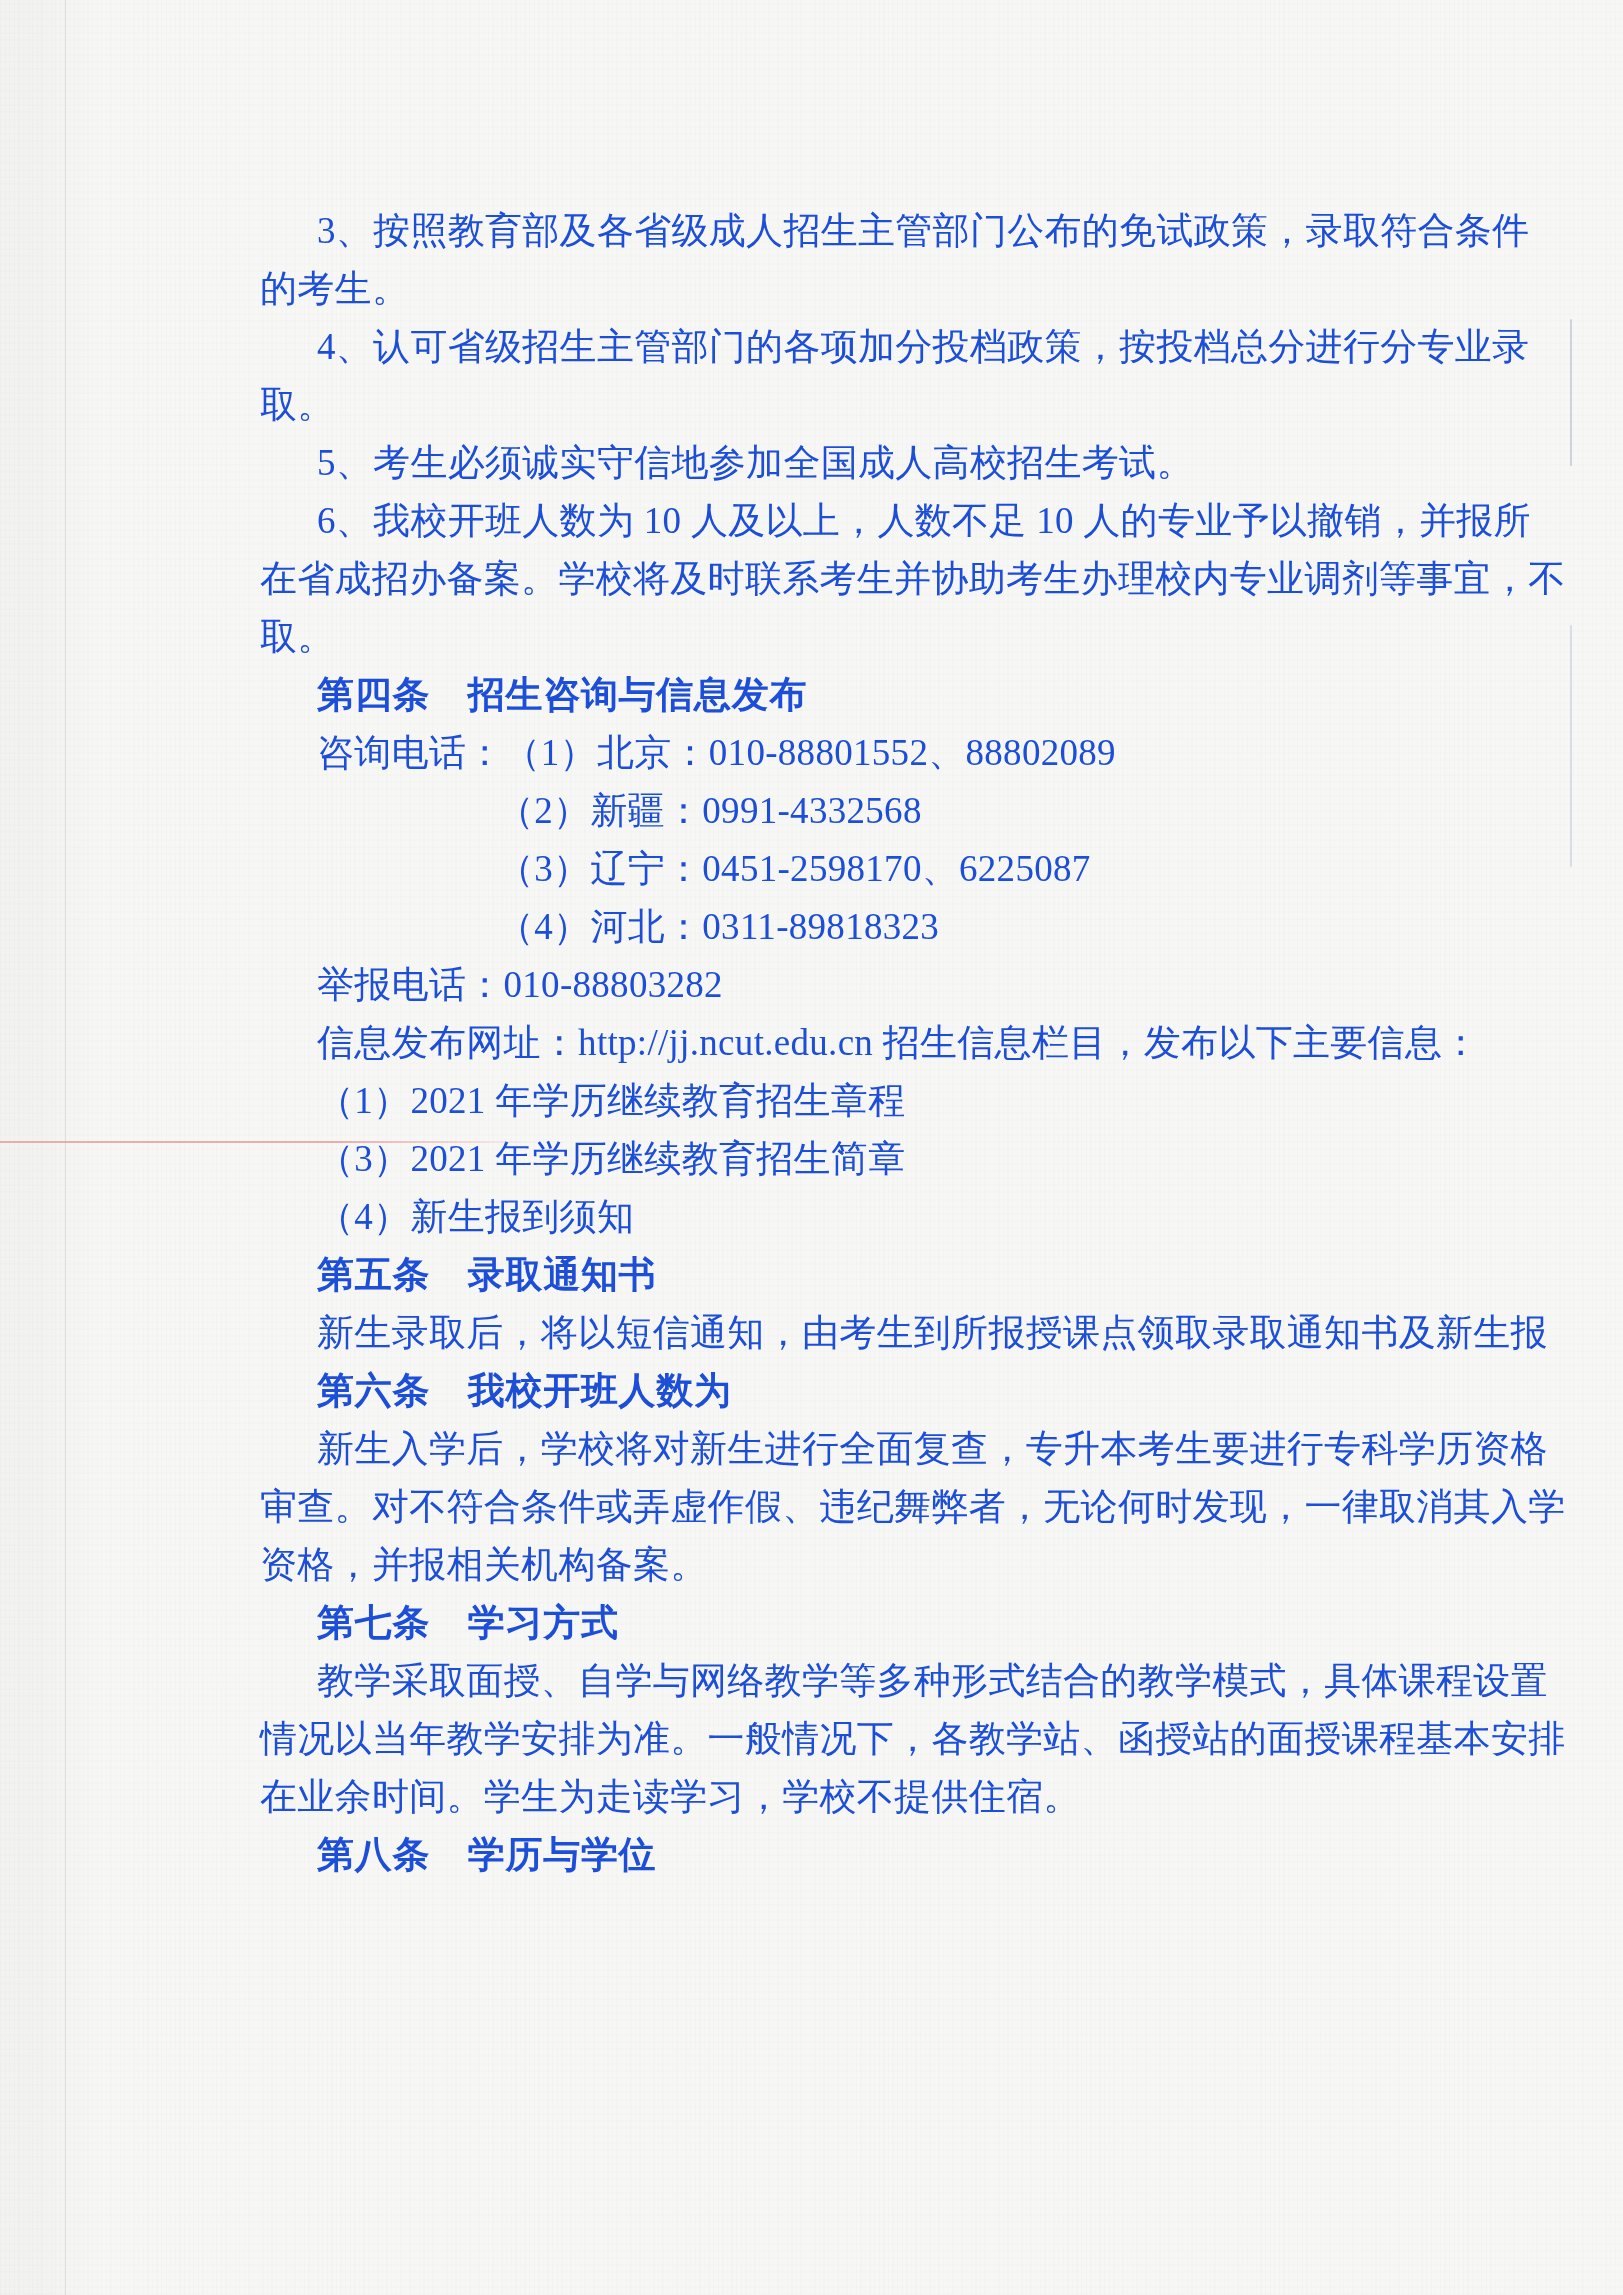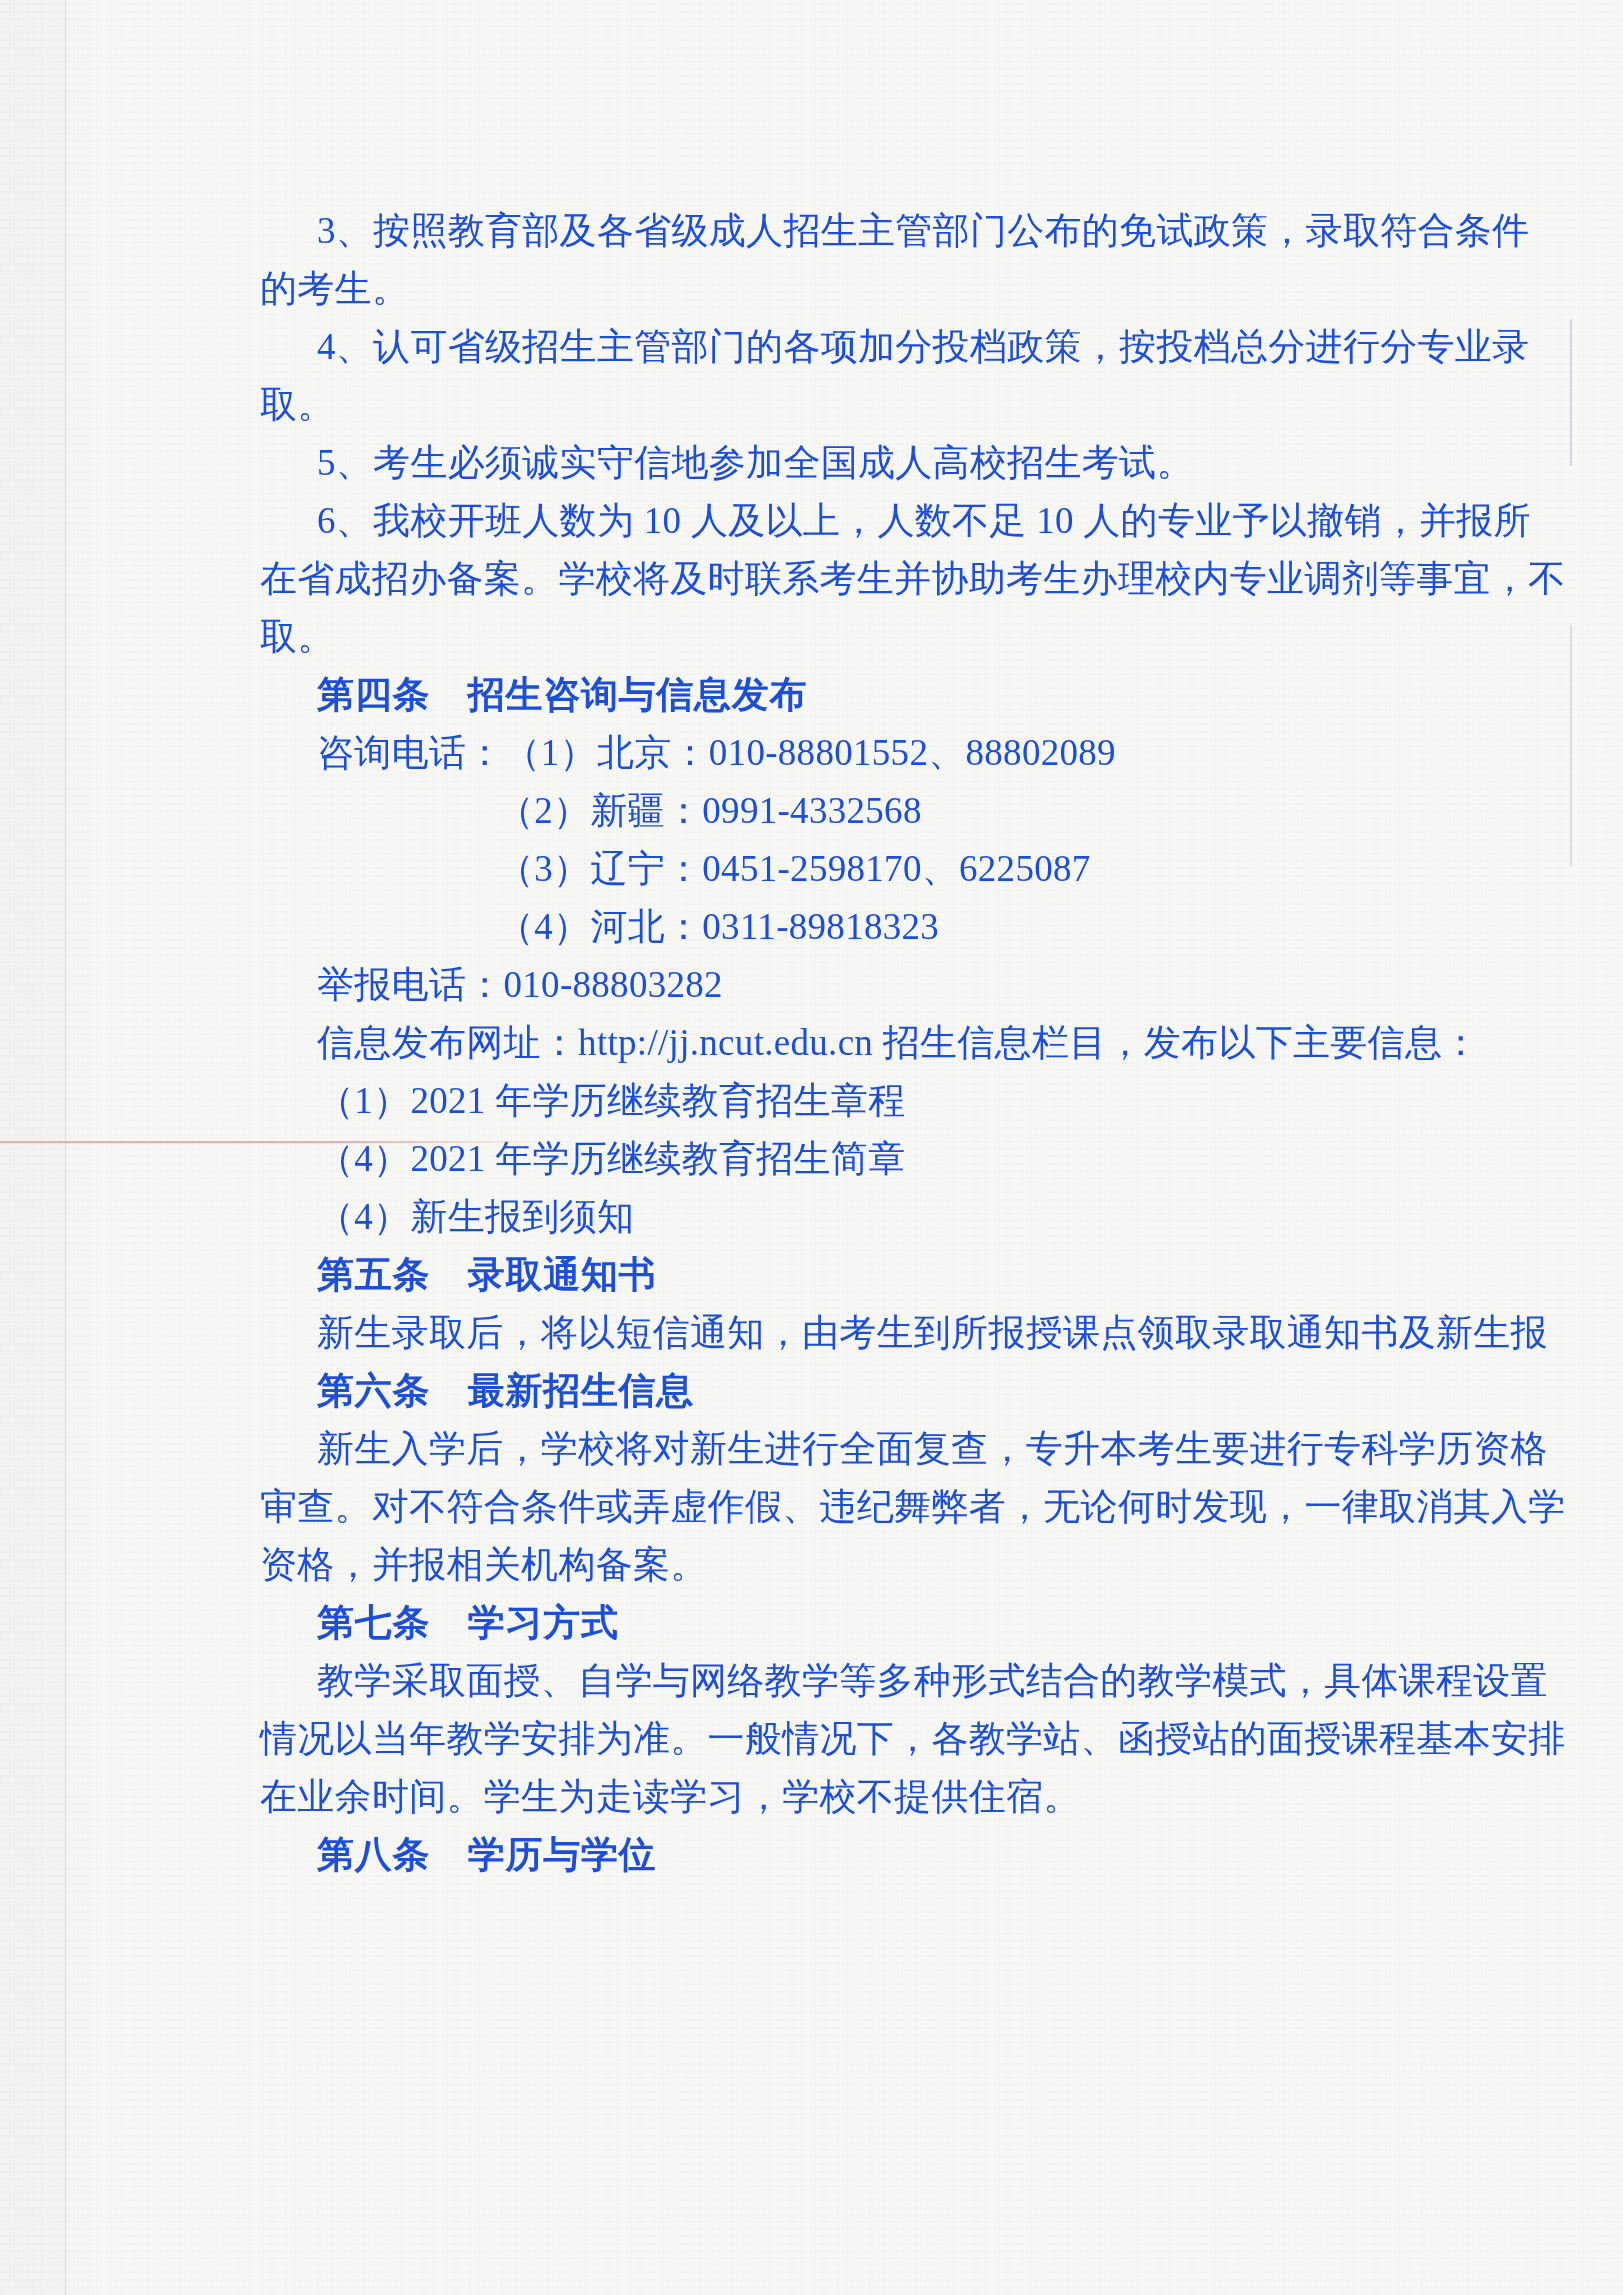--- a/index.html
+++ b/index.html
@@ -67,25 +67,25 @@
     <div class="line ind-none">在省成招办备案。学校将及时联系考生并协助考生办理校内专业调剂等事宜，不</div>
     <div class="line ind-none">取。</div>
     <div class="line ind-first heading">第四条　招生咨询与信息发布</div>
     <div class="line ind-first">咨询电话：（1）北京：010-88801552、88802089</div>
     <div class="line ind-phone">（2）新疆：0991-4332568</div>
     <div class="line ind-phone">（3）辽宁：0451-2598170、6225087</div>
     <div class="line ind-phone">（4）河北：0311-89818323</div>
     <div class="line ind-first">举报电话：010-88803282</div>
     <div class="line ind-first">信息发布网址：http://jj.ncut.edu.cn 招生信息栏目，发布以下主要信息：</div>
     <div class="line ind-list">（1）2021 年学历继续教育招生章程</div>
-    <div class="line ind-list">（4）2021 年学历继续教育招生简章</div>
+    <div class="line ind-list">（3）2021 年学历继续教育招生简章</div>
     <div class="line ind-list">（4）新生报到须知</div>
     <div class="line ind-first heading">第五条　录取通知书</div>
     <div class="line ind-first">新生录取后，将以短信通知，由考生到所报授课点领取录取通知书及新生报</div>
-    <div class="line ind-first heading">第六条　最新招生信息</div>
+    <div class="line ind-first heading">第六条　我校开班人数为</div>
     <div class="line ind-first">新生入学后，学校将对新生进行全面复查，专升本考生要进行专科学历资格</div>
     <div class="line ind-none">审查。对不符合条件或弄虚作假、违纪舞弊者，无论何时发现，一律取消其入学</div>
     <div class="line ind-none">资格，并报相关机构备案。</div>
     <div class="line ind-first heading">第七条　学习方式</div>
     <div class="line ind-first">教学采取面授、自学与网络教学等多种形式结合的教学模式，具体课程设置</div>
     <div class="line ind-none">情况以当年教学安排为准。一般情况下，各教学站、函授站的面授课程基本安排</div>
     <div class="line ind-none">在业余时间。学生为走读学习，学校不提供住宿。</div>
     <div class="line ind-first heading">第八条　学历与学位</div>
   </div>
 

